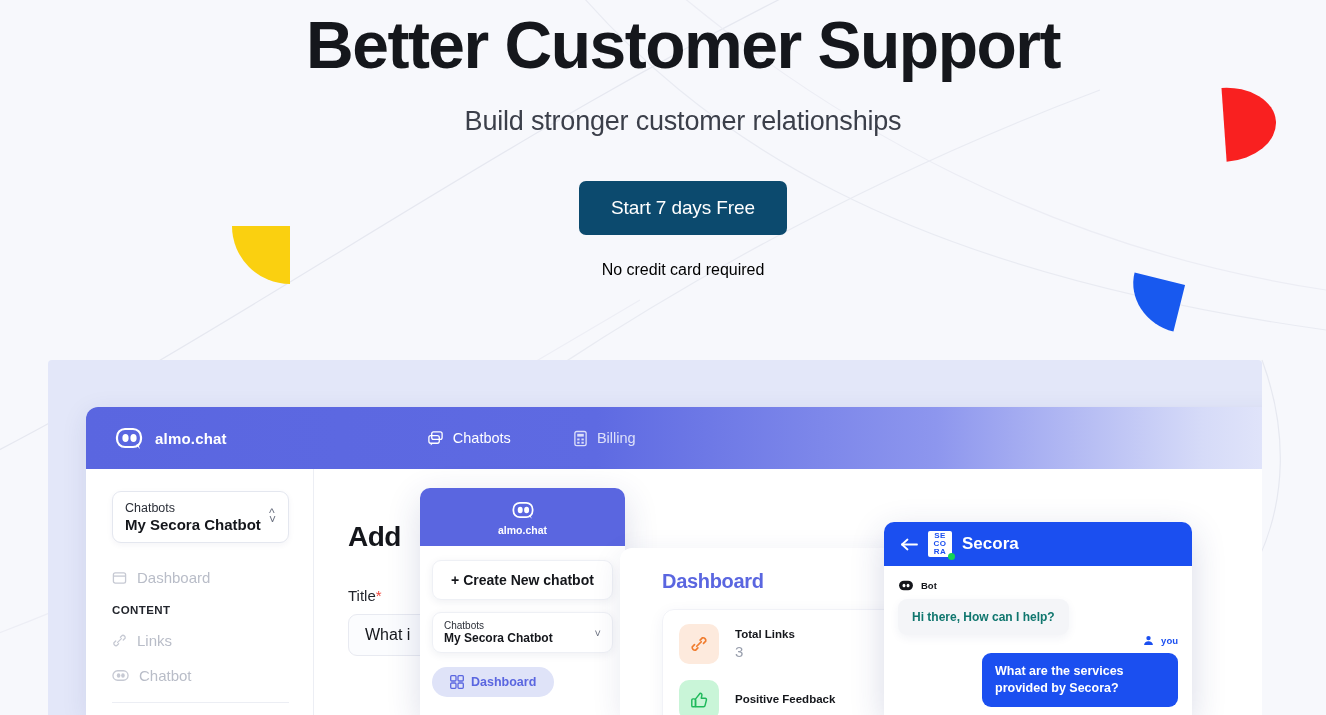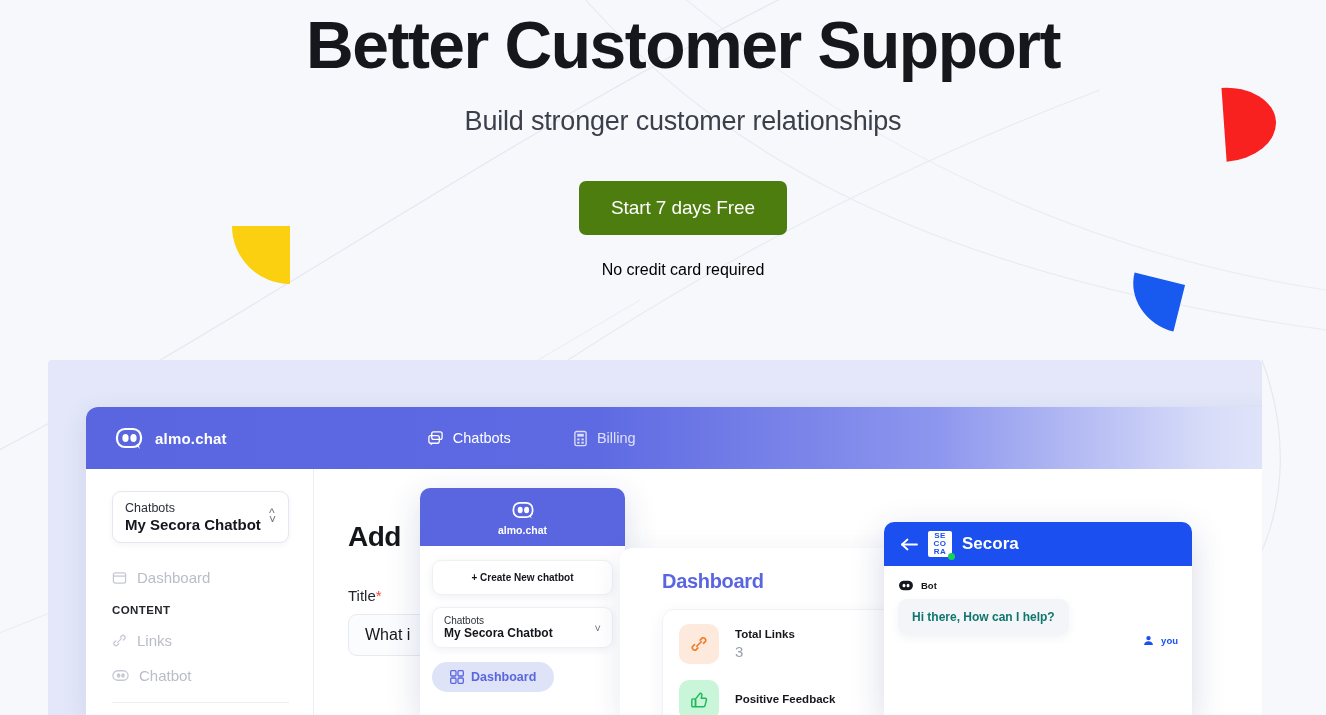--- a/index.html
+++ b/index.html
@@ -40,21 +40,21 @@
   .hero-title {
     font-size: 66px; font-weight: 700; letter-spacing: -1.5px;
     color: #15171c; line-height: 1.15; padding-top: 8px;
   }
   .hero-sub {
     font-size: 27px; color: #3b3f4a; font-weight: 400;
     margin-top: 22px; letter-spacing: -0.2px;
   }
   .cta {
     display:inline-block; margin-top: 44px;
-    background: #4d7c0f; color:#fff; border:none;
+    background: #0c4a6e; color:#fff; border:none;
     font-size: 19px; font-family:"Liberation Sans", sans-serif;
     padding: 16px 32px; border-radius: 7px; cursor:pointer;
     letter-spacing: -0.1px;
   }
   .cta-note { font-size: 16px; color: #000000; margin-top: 26px; }
 
   
   .mockup {
     position:absolute; left:48px; top:360px; width:1214px; height:355px;
     background:#e3e7f9; border-top-left-radius:4px; border-top-right-radius:4px;
@@ -108,21 +108,21 @@
     position:absolute; left:420px; top:488px; width:205px; height:227px;
     background:#fff; border-radius:10px 10px 0 0; overflow:hidden;
     box-shadow:0 10px 34px rgba(40,50,120,.16);
   }
   .fp-bar { background:#5a66e0; height:58px; display:flex; flex-direction:column;
             align-items:center; justify-content:center; gap:2px; }
   .fp-brand { color:#fff; font-size:10.5px; font-weight:600; }
   .fp-body { padding: 14px 12px 0; }
   .fp-create {
     border:1px solid #eef0f5; border-radius:9px; text-align:center;
-    padding:11px 0; font-size:10px; font-weight:700; color:#14161b;
+    padding:11px 0; font-size:14px; font-weight:700; color:#14161b;
     box-shadow:0 2px 8px rgba(30,40,90,.07);
   }
   .fp-select {
     margin-top:12px; border:1px solid #eef0f5; border-radius:9px; padding:7px 11px;
     display:flex; align-items:center; justify-content:space-between;
     box-shadow:0 2px 8px rgba(30,40,90,.07);
   }
   .fp-sel-label { font-size:10px; color:#2b2f38; }
   .fp-sel-value { font-size:12px; font-weight:700; color:#14161b; }
   .fp-pill {
@@ -388,16 +388,17 @@
         <span>Bot</span>
       </div>
       <div class="bubble-bot">Hi there, How can I help?</div>
       <div class="msg-who right">
         <svg width="11" height="11" viewBox="0 0 12 12">
           <circle cx="6" cy="3.4" r="2.4" fill="#1b4ff0"></circle>
           <path d="M1.2 11 A4.8 4.2 0 0 1 10.8 11 Z" fill="#1b4ff0"></path>
         </svg>
         <span>you</span>
       </div>
+      <div class="bubble-user">What are the services provided by Secora?</div>
     </div>
   </div>
 
 </div>
 
 </body></html>

